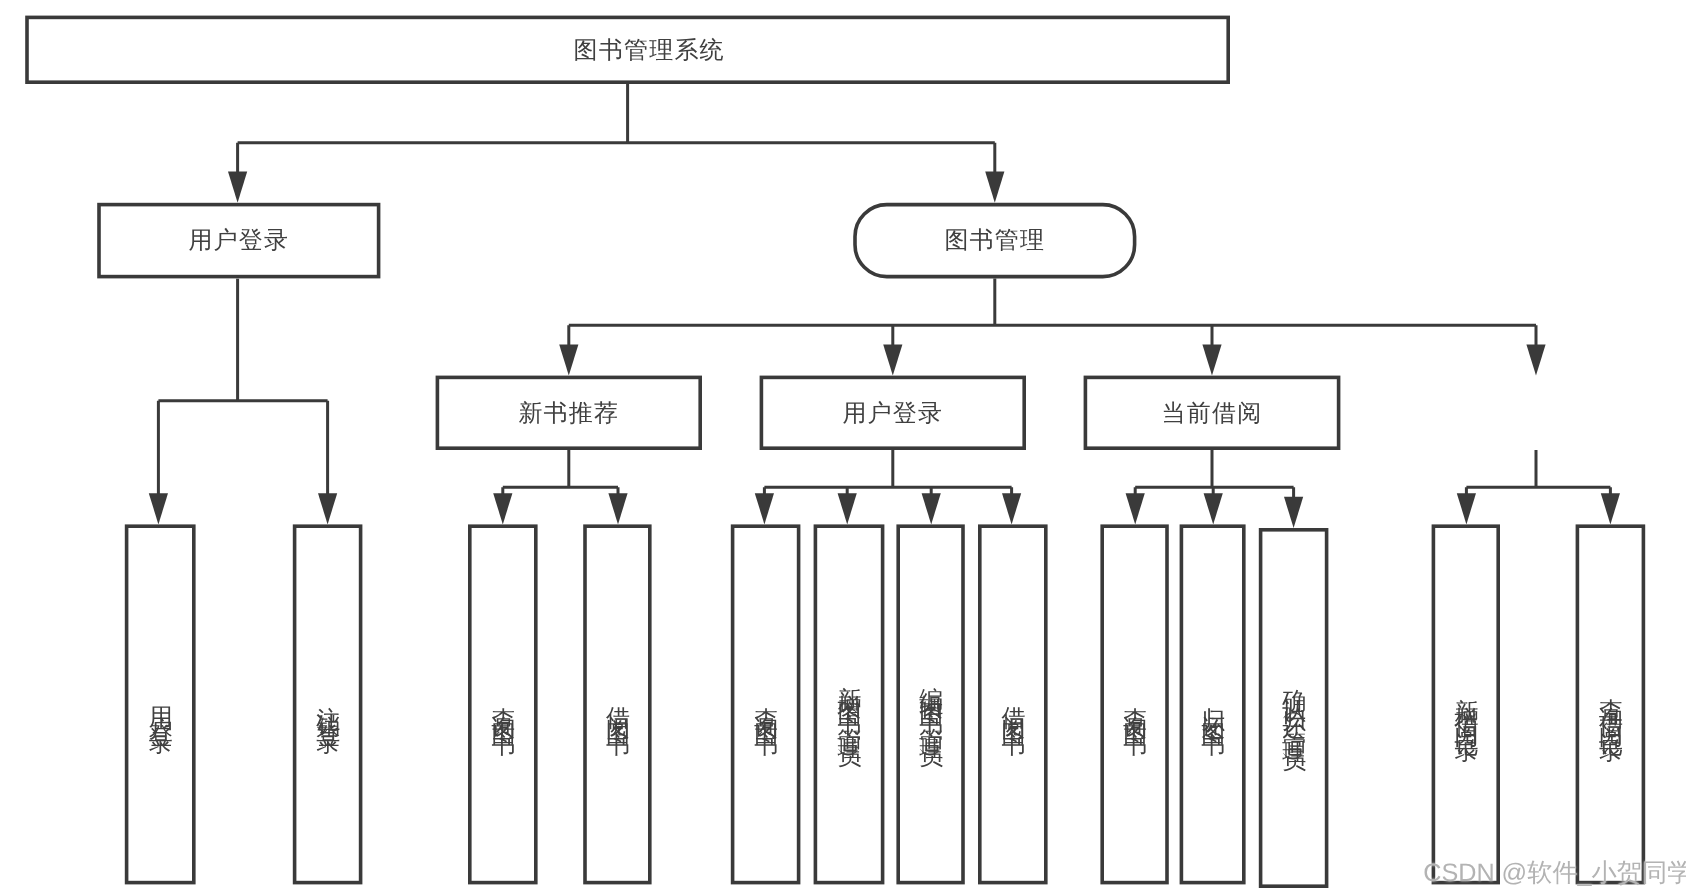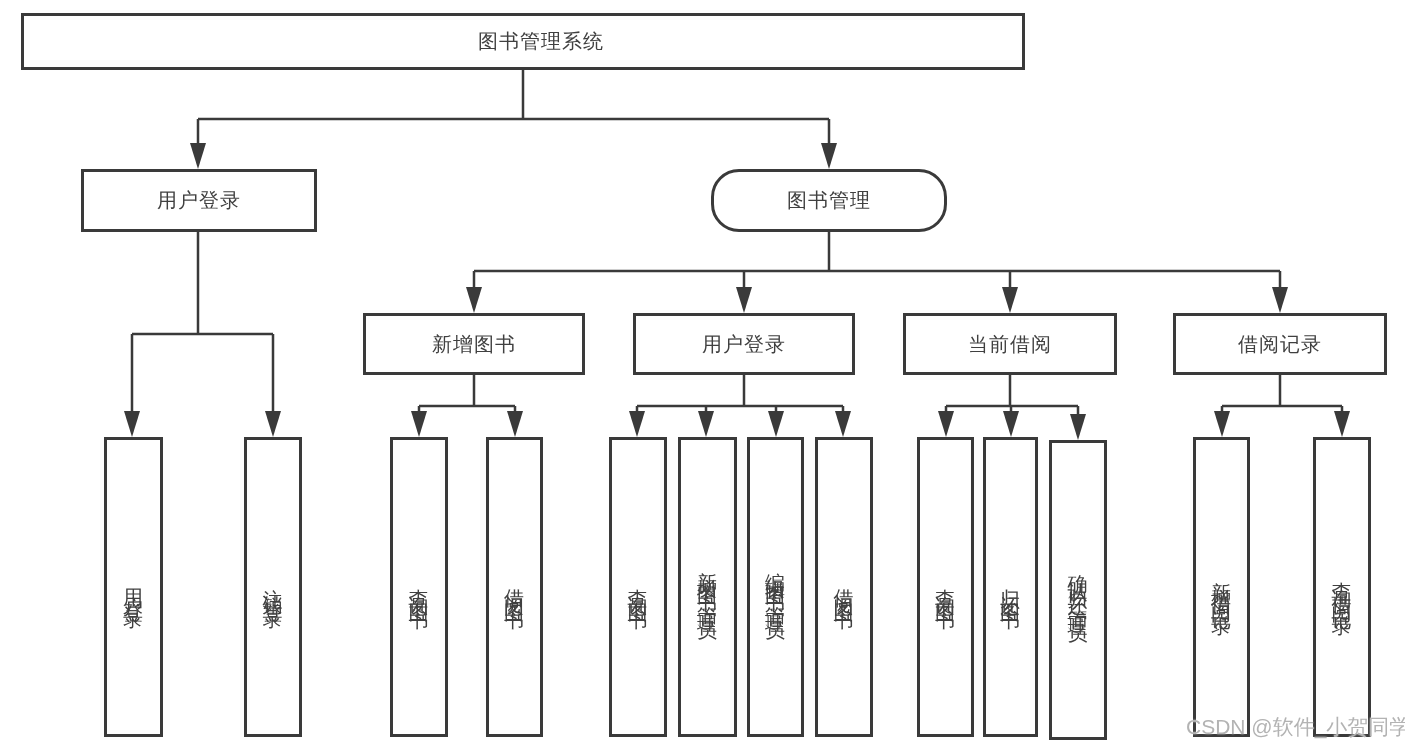--- a/index.html
+++ b/index.html
@@ -74,24 +74,23 @@
     <polygon class="arrow" points="1070,414 1086,414 1078,440"></polygon>
     <polygon class="arrow" points="1214,411 1230,411 1222,437"></polygon>
     <polygon class="arrow" points="1334,411 1350,411 1342,437"></polygon>
   </svg>
 
   <div class="box hbox" style="left:21px;top:13px;width:1004px;height:57px;padding-left:36px;">图书管理系统</div>
 
   <div class="box hbox" style="left:81px;top:169px;width:236px;height:63px;">用户登录</div>
   <div class="box hbox" style="left:711px;top:169px;width:236px;height:63px;border-radius:28px;">图书管理</div>
 
-  <div class="box hbox" style="left:363px;top:313px;width:222px;height:62px;">新增图书</div>
+  <div class="box hbox" style="left:363px;top:313px;width:222px;height:62px;">新书推荐</div>
   <div class="box hbox" style="left:633px;top:313px;width:222px;height:62px;">用户登录</div>
   <div class="box hbox" style="left:903px;top:313px;width:214px;height:62px;">当前借阅</div>
-  <div class="box hbox" style="left:1173px;top:313px;width:214px;height:62px;">借阅记录</div>
 
   <div class="box vbox" style="left:104px;top:437px;width:59px;height:300px;">用户登录</div>
   <div class="box vbox" style="left:244px;top:437px;width:58px;height:300px;">注销登录</div>
 
   <div class="box vbox" style="left:390px;top:437px;width:58px;height:300px;">查询图书</div>
   <div class="box vbox" style="left:486px;top:437px;width:57px;height:300px;">借阅图书</div>
 
   <div class="box vbox" style="left:609px;top:437px;width:58px;height:300px;">查询图书</div>
   <div class="box vbox" style="left:678px;top:437px;width:59px;height:300px;">新增图书（管理员）</div>
   <div class="box vbox" style="left:747px;top:437px;width:57px;height:300px;">编辑图书（管理员）</div>

